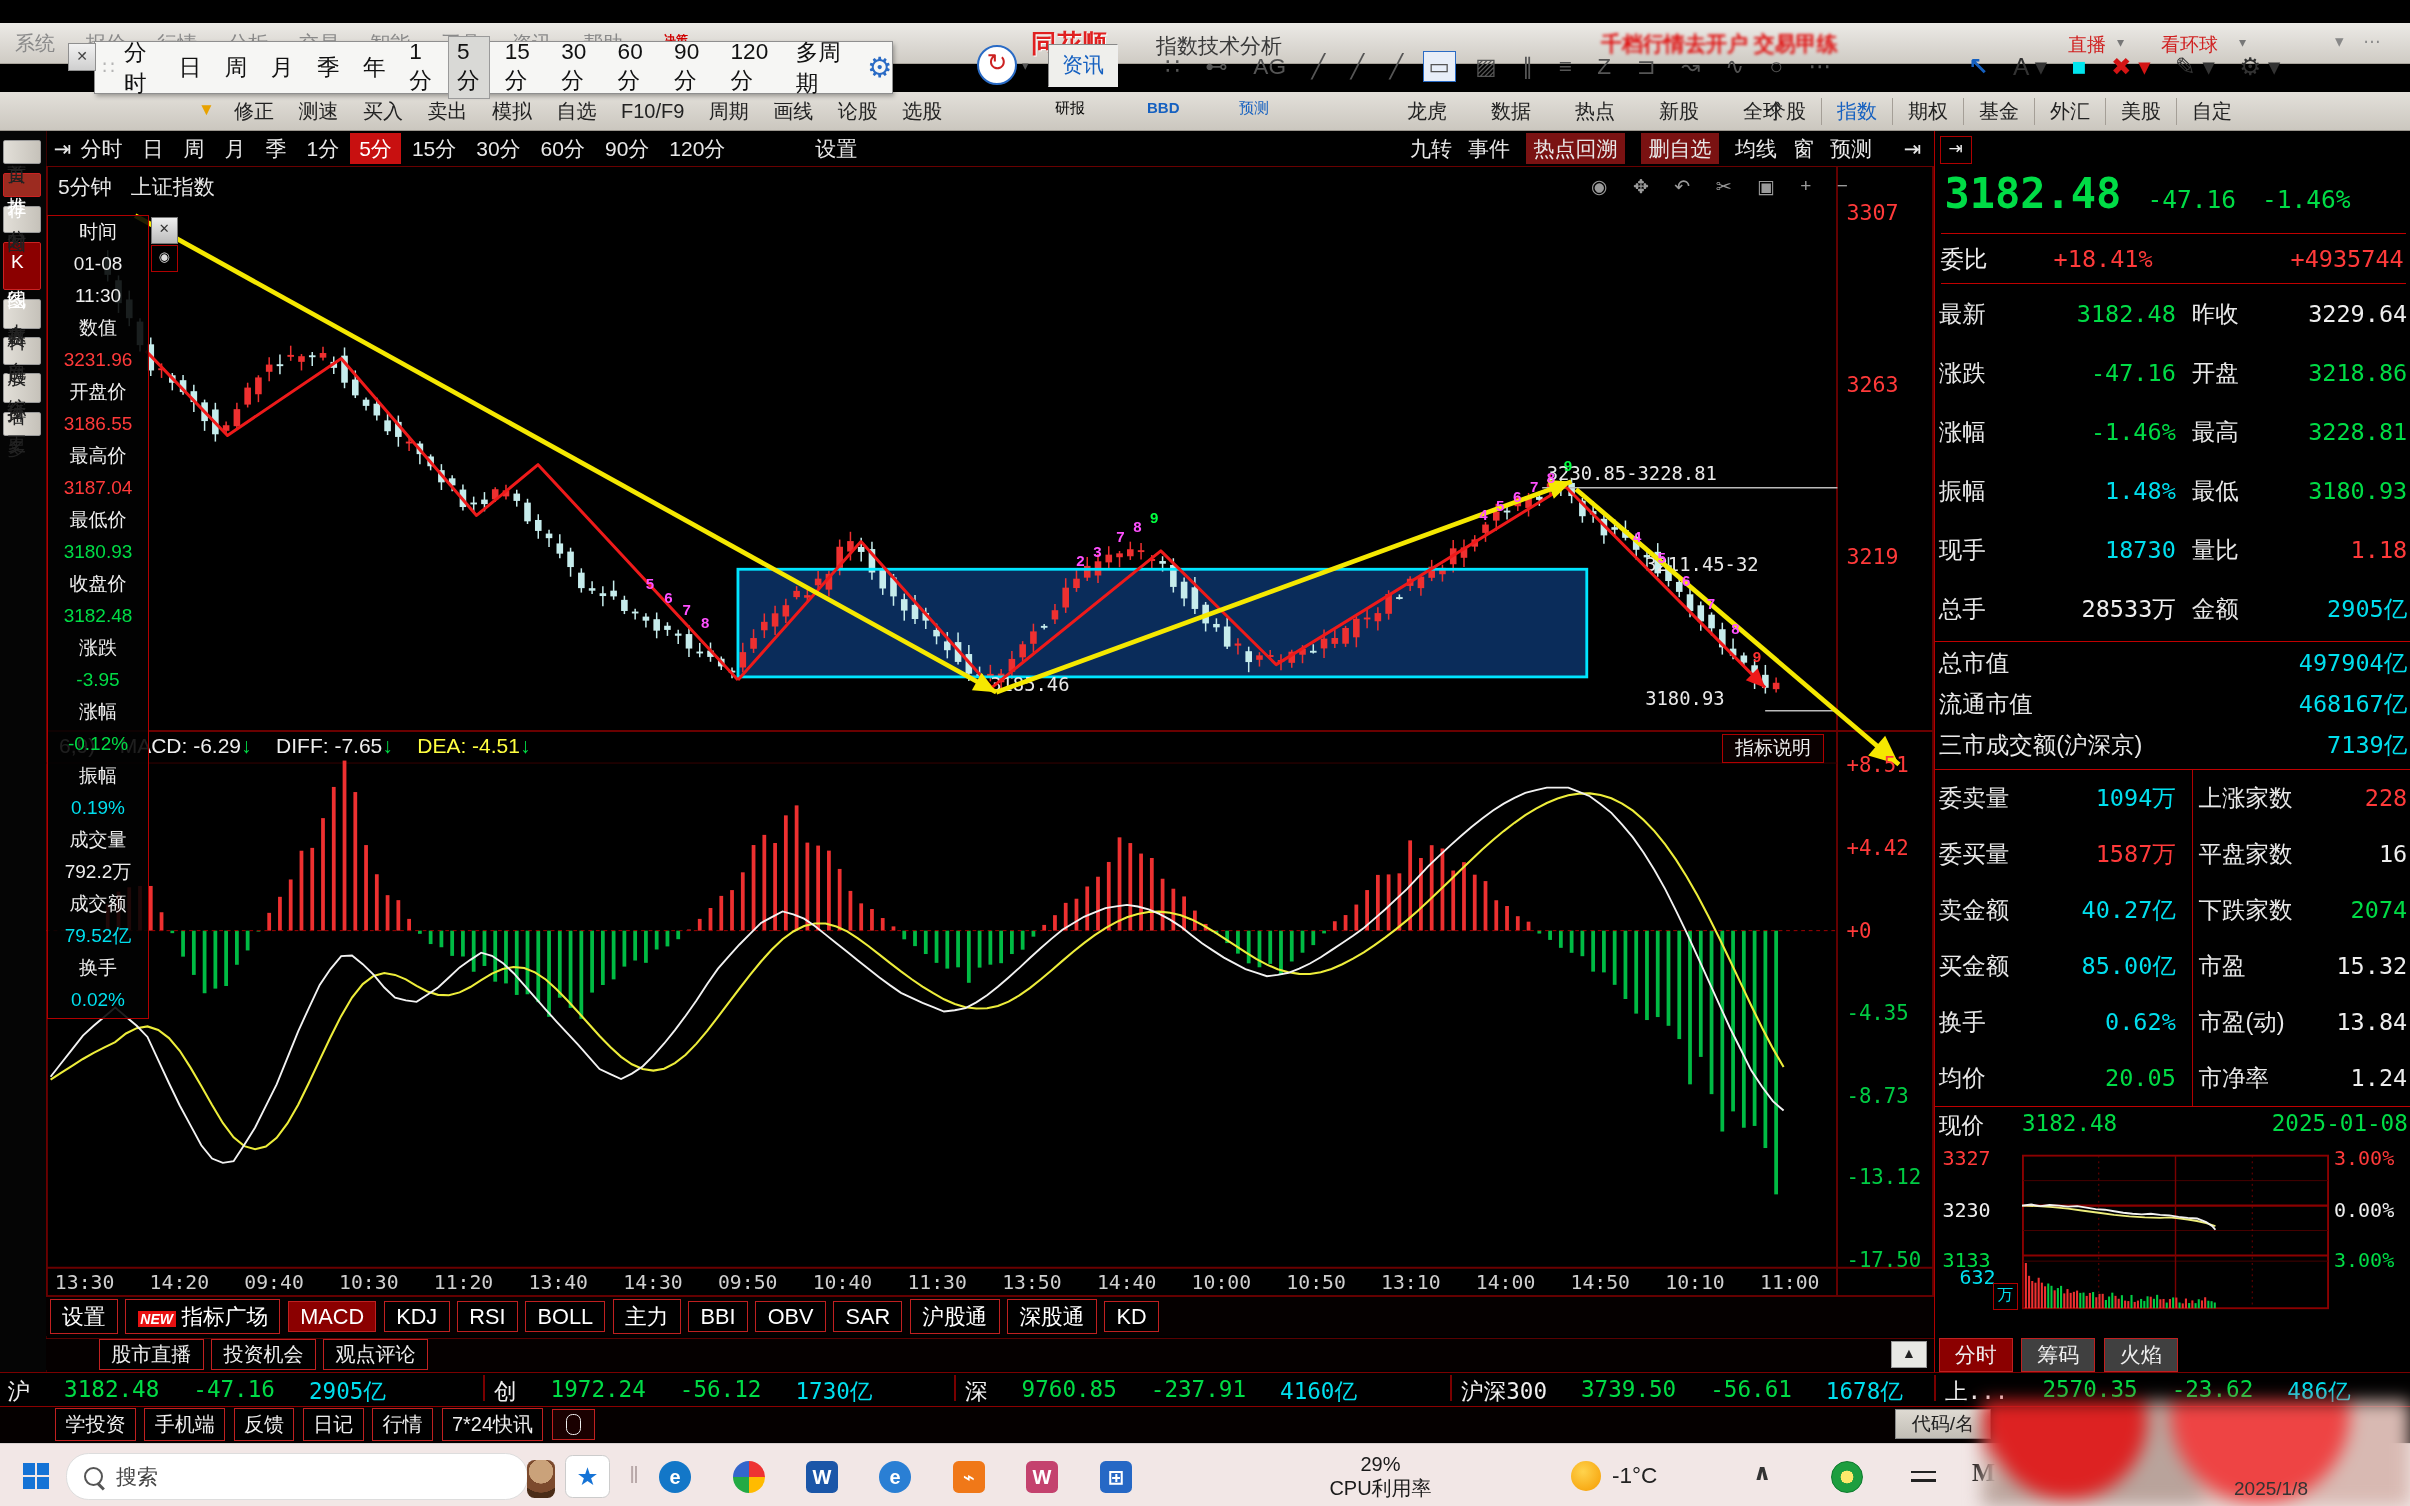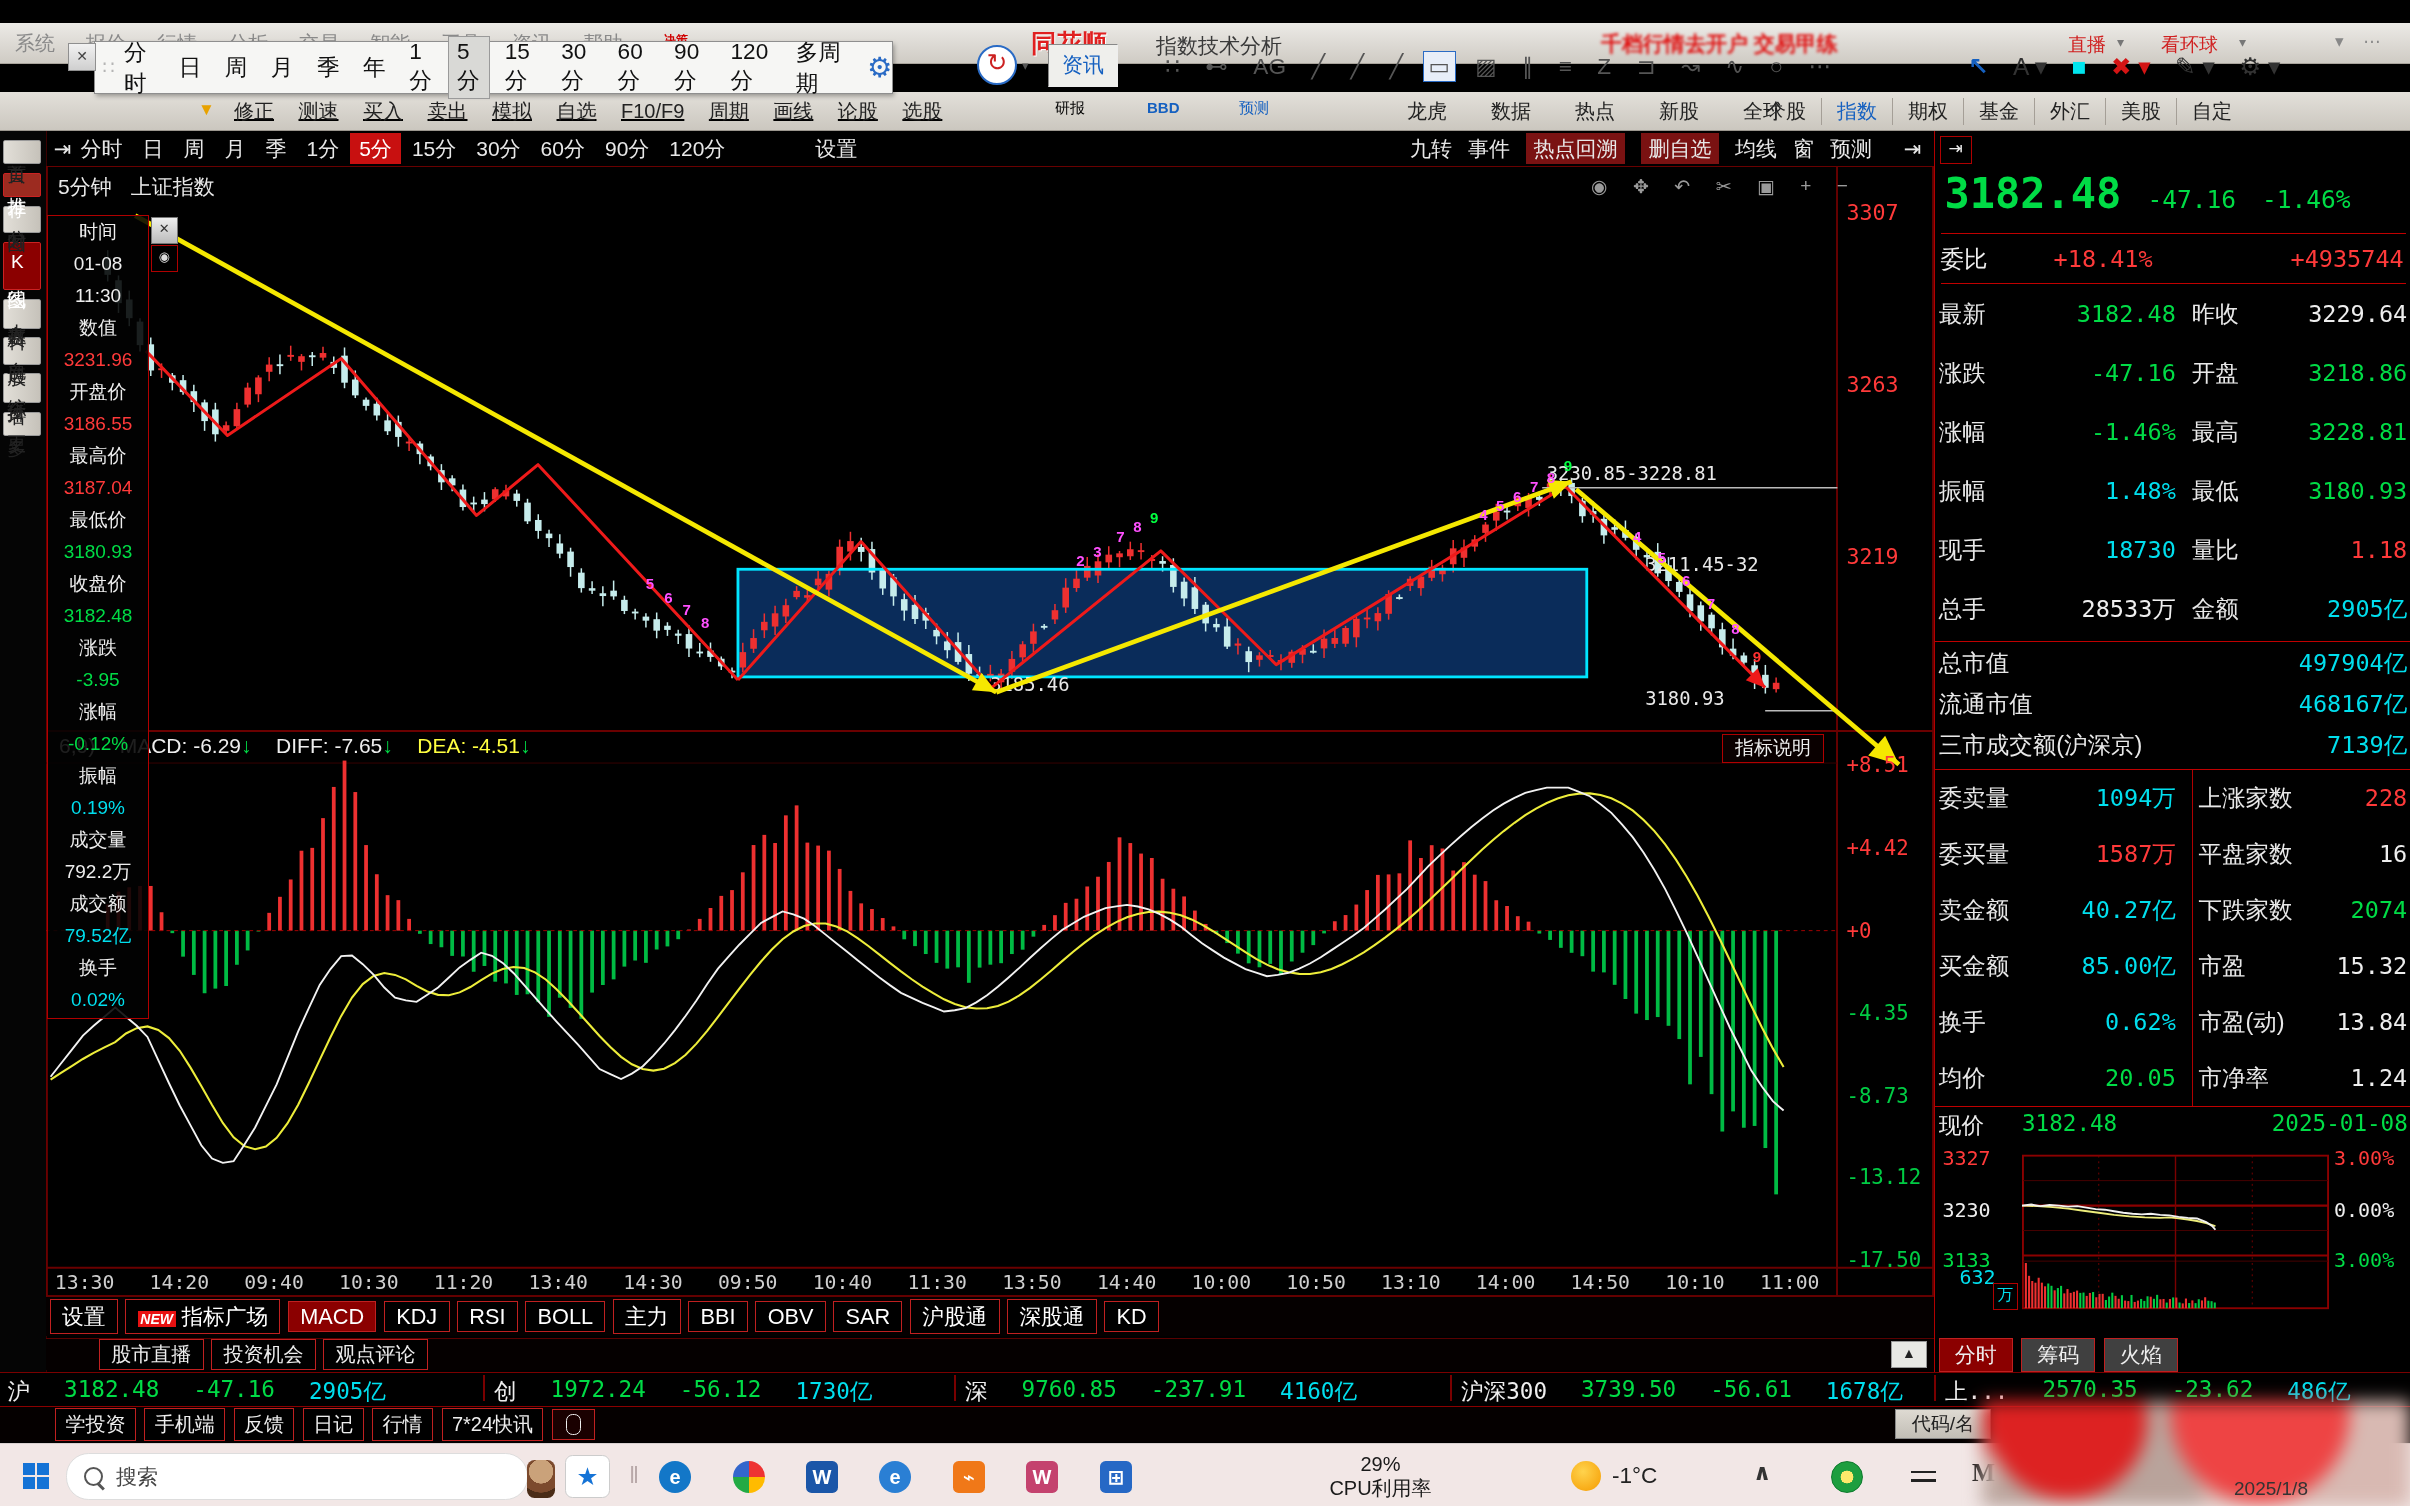--- a/index.html
+++ b/index.html
@@ -39,21 +39,21 @@
   #drawbar .rpt{font-size:22.6px;color:#555;}
   #drawbar .sel{border:1.9px solid #2a6bc5;background:#e8eef8;padding:0.9px 4.7px;margin:-1.9px -5.6px;}
   #drawtools{left:1968px;top:41px;display:flex;align-items:center;gap:24.5px;height:51px;}
   #drawtools .rpt{font-size:24.5px;color:#333;}
   #drawtools .blue{color:#1560c0;font-weight:bold;}
   #drawtools .swatch{color:#00e5ee;}
   #drawtools .red{color:#d41414;}
   
   #row3{left:0;top:92px;width:2411px;height:38px;background:linear-gradient(#e3e0da,#cbc7bf);border-bottom:0.9px solid #9b968e;}
   #row3-arrow{left:198px;top:7.5px;color:#e8a200;font-size:17px;}
-  #row3-items{left:234px;top:0;height:38px;display:flex;align-items:center;gap:24.5px;text-decoration:underline;}
+  #row3-items{left:234px;top:0;height:38px;display:flex;align-items:center;gap:24.5px;}
   #row3-items .rpt{font-size:20px;color:#222;}
   #rb-research{left:1055px;top:6.6px;}
   #rb-bbd{left:1147px;top:6.6px;color:#1560c0;font-weight:bold;}
   #rb-forecast{left:1239px;top:6.6px;color:#1560c0;}
   #row3-mid{left:1407px;top:0;height:38px;display:flex;align-items:center;gap:44px;}
   #row3-mid .rpt{font-size:20px;color:#222;}
   #row3-right{left:1751px;top:0;height:38px;display:flex;align-items:center;}
   #row3-right .rpt{font-size:20px;color:#222;padding:0 15px;border-left:0.9px solid #a59f97;}
   #row3-right .rpt:first-child{border-left:none;}
   #row3-right .blue{color:#1560c0;}

